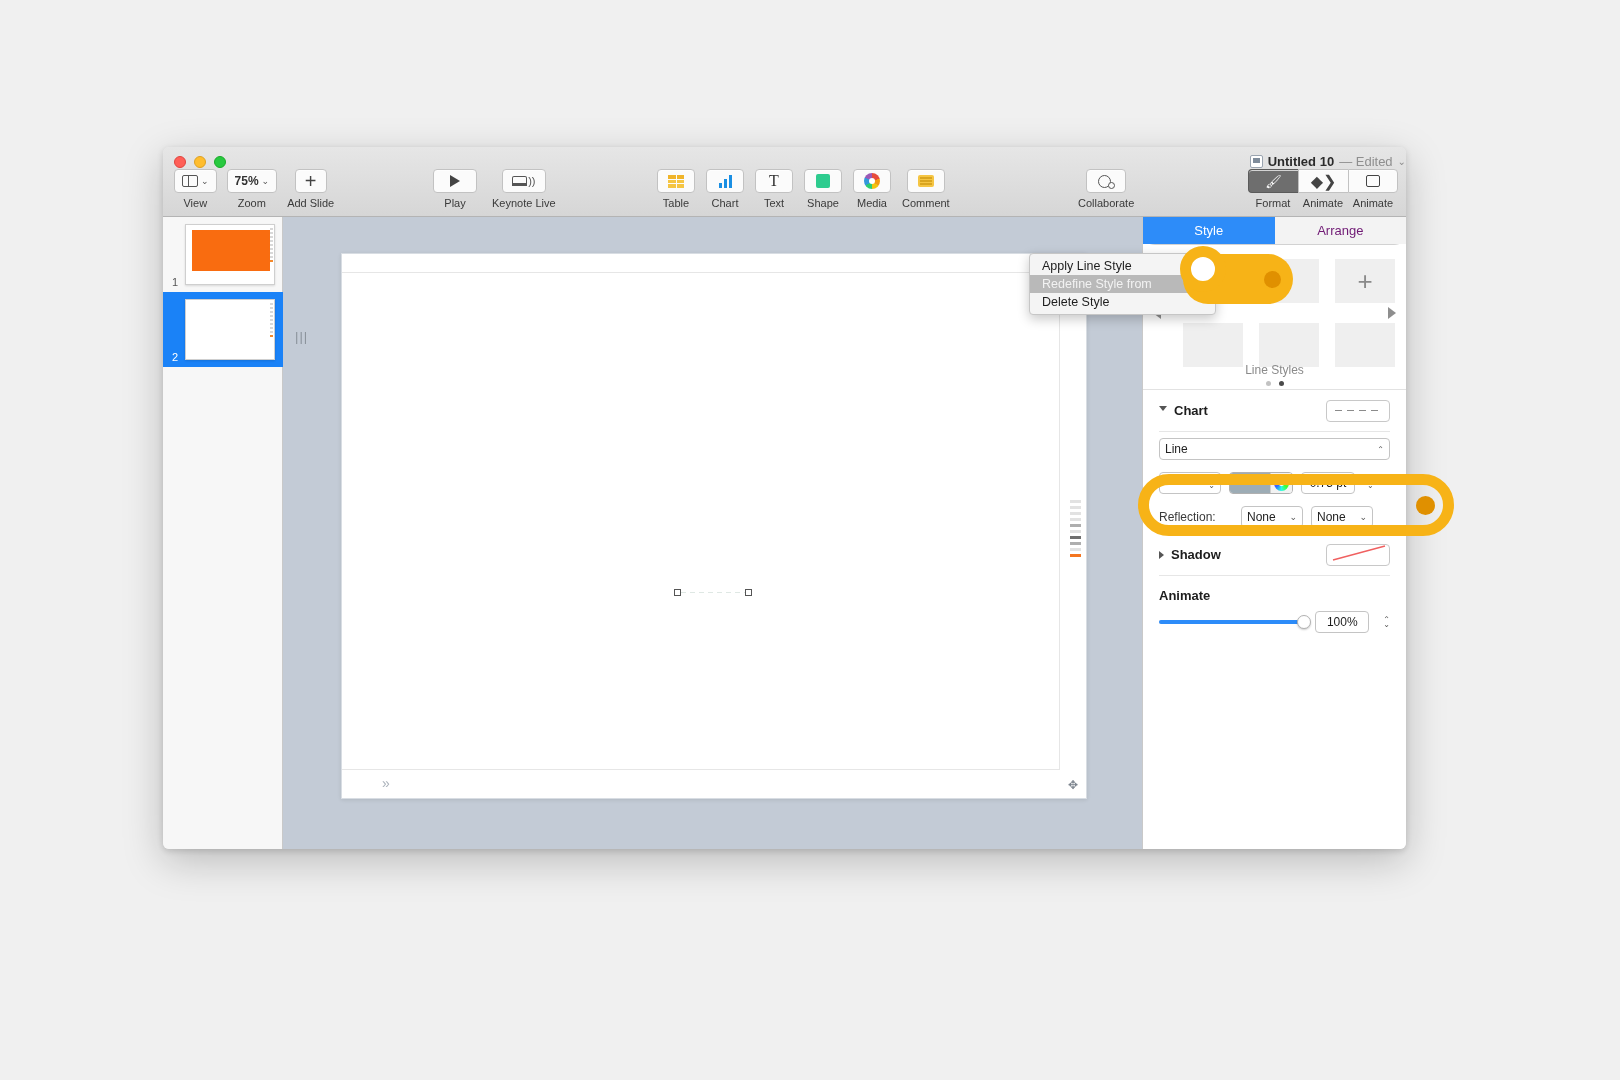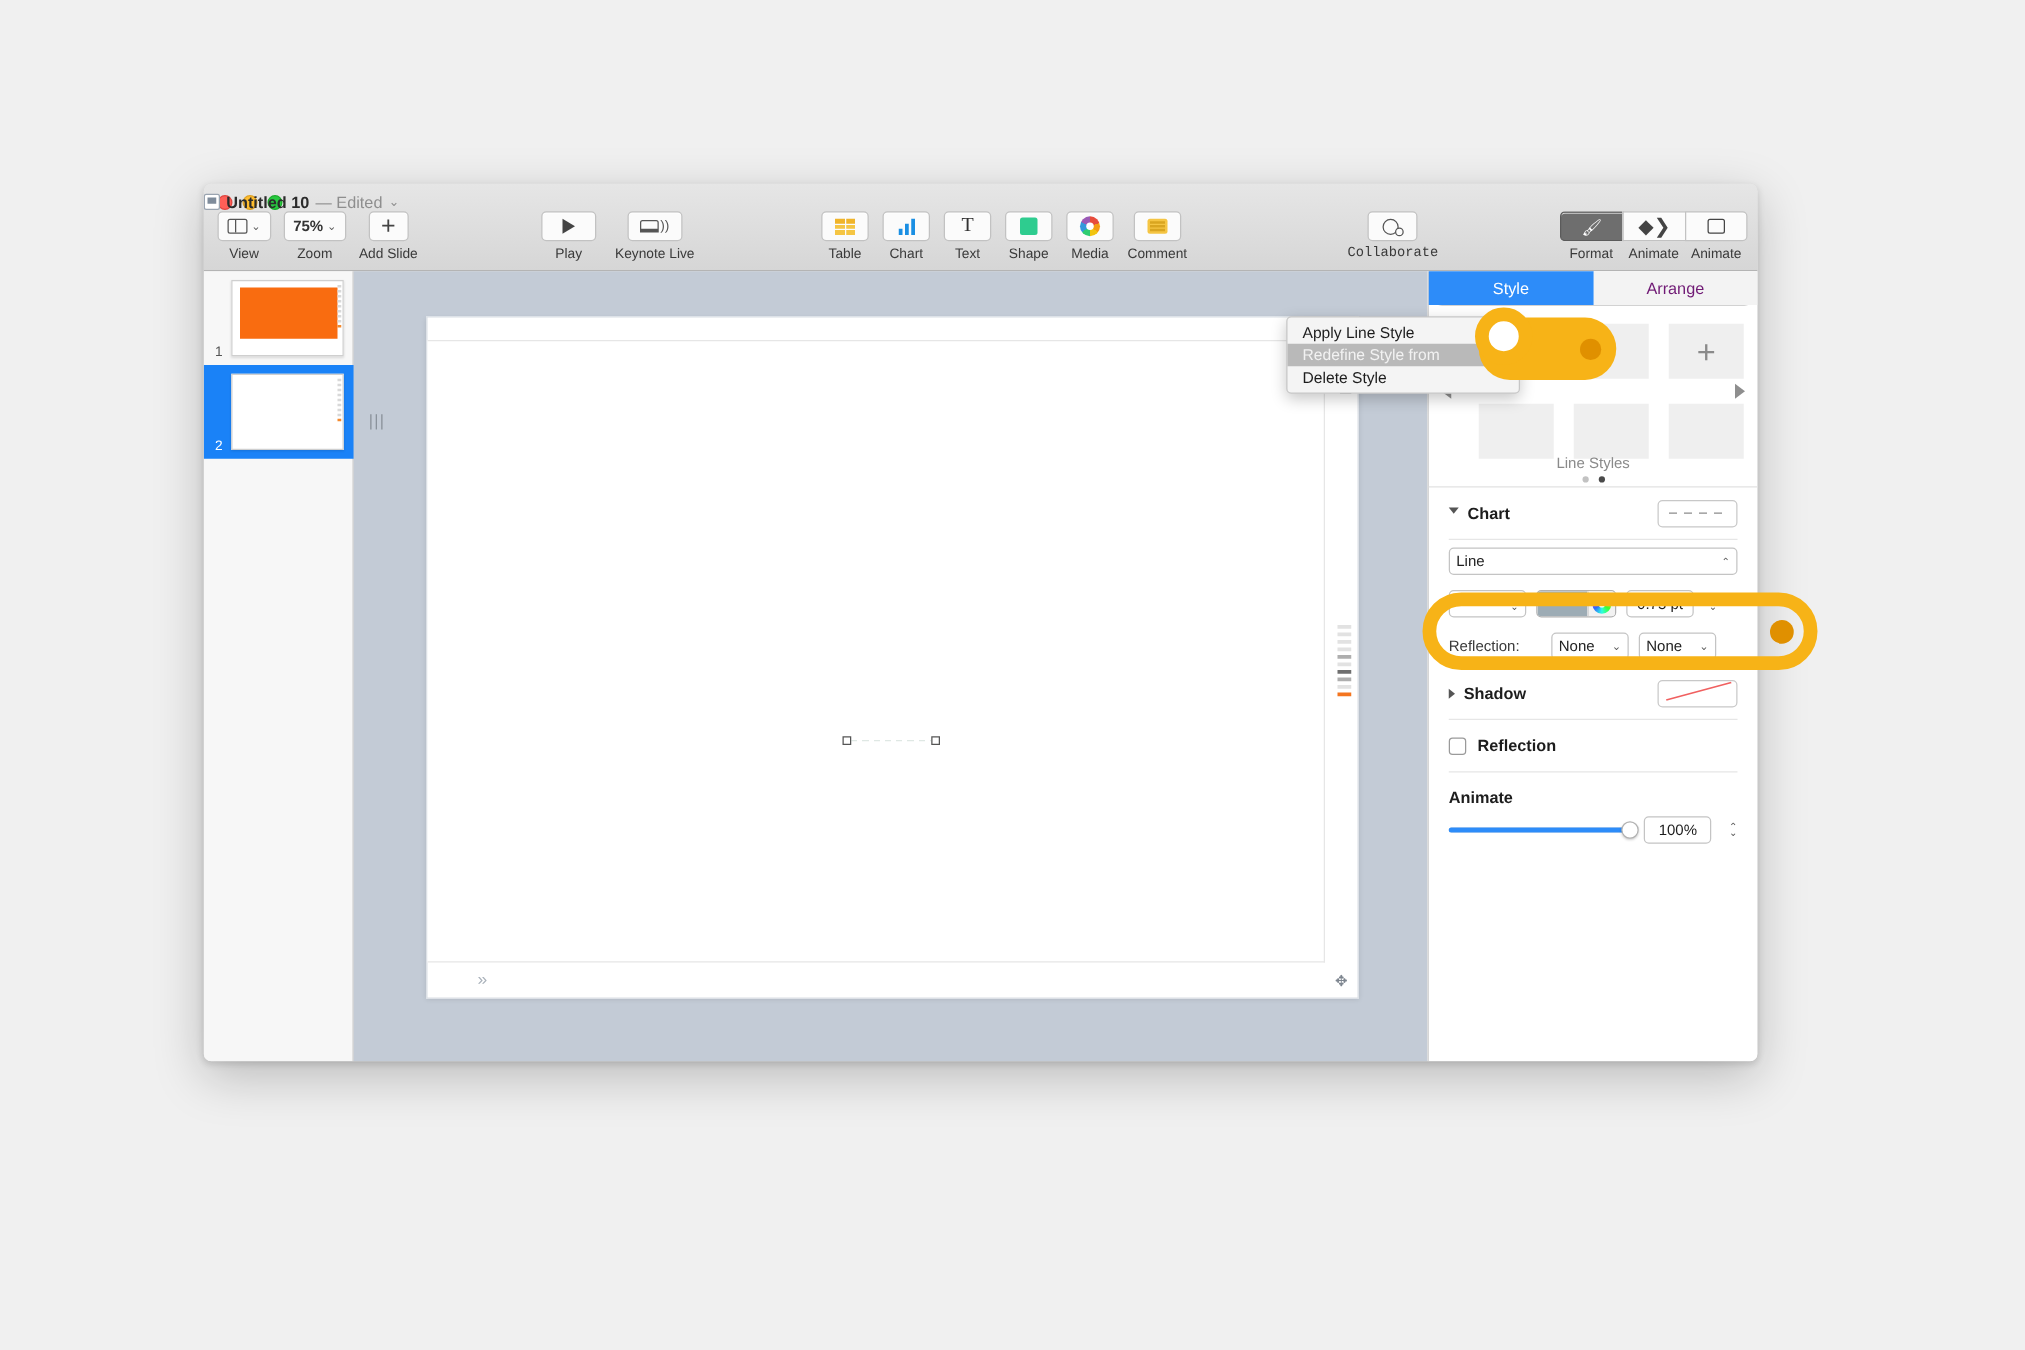--- a/index.html
+++ b/index.html
@@ -29,21 +29,21 @@
   }
   .traffic { position: absolute; left: 11px; top: 9px; display: flex; gap: 8px; }
   .tl { width: 12px; height: 12px; border-radius: 50%; }
   .tl.r { background: #ff5f57; border: 1px solid #e0443e; }
   .tl.y { background: #ffbd2e; border: 1px solid #dea123; }
   .tl.g { background: #28c940; border: 1px solid #1aab29; }
 
   .doctitle {
     position: absolute; left: 0; top: 7px; width: 100%;
     text-align: center; font-size: 13px; color: #3a3a3a;
-    display: flex; align-items: center; justify-content: flex-start; gap: 5px;
+    display: flex; align-items: center; justify-content: flex-end; gap: 5px;
   }
   .doctitle .kicon {
     width: 13px; height: 13px; border: 1px solid #9aa4b0; border-radius: 2px;
     background: #fff; position: relative; display: inline-block;
   }
   .doctitle .kicon:before {
     content: ""; position: absolute; left: 2px; top: 2px; right: 2px; height: 5px;
     background: #7f8c9b;
   }
   .doctitle .name { font-weight: 600; color: #2b2b2b; }
@@ -332,21 +332,21 @@
         <div class="tlabel">Media</div>
       </div>
       <div class="titem">
         <div class="tbtn" style="min-width:38px;">
           <span class="icn-comment"></span>
         </div>
         <div class="tlabel">Comment</div>
       </div>
     </div>
 
-    <div class="tgroup" style="left:915px;font-family:Liberation Mono, monospace;">
+    <div class="tgroup" style="left:915px;">
       <div class="titem">
         <div class="tbtn" style="min-width:40px;">
           <span class="icn-collab">
                 <span class="c1"></span>
                 <span class="c2"></span>
               </span>
         </div>
         <div class="tlabel">Collaborate</div>
       </div>
     </div>
@@ -525,24 +525,20 @@
         </div>
         <div class="previewbox">
           <div class="shadowpv">
             <svg width="64" height="22">
                   <line x1="6" y1="18" x2="58" y2="4" stroke="#f06060" stroke-width="1.4"></line>
                 </svg>
           </div>
         </div>
       </div>
 
-      <div class="chk-row rowline">
-        <span class="chk"></span>
-        <span class="chk-lbl">Reflection</span>
-      </div>
 
       <div class="opacity-title">Animate</div>
       <div class="opacity-row">
         <div class="slider">
           <div class="fillbar"></div>
           <div class="knob"></div>
         </div>
         <div class="numfield">100%</div>
         <span class="stepper">
               <span>⌃</span>

